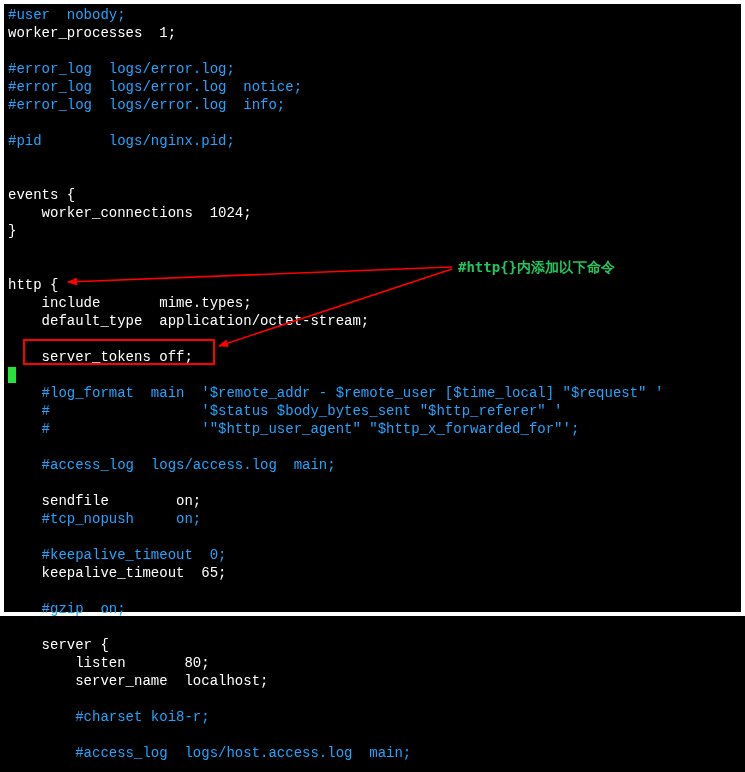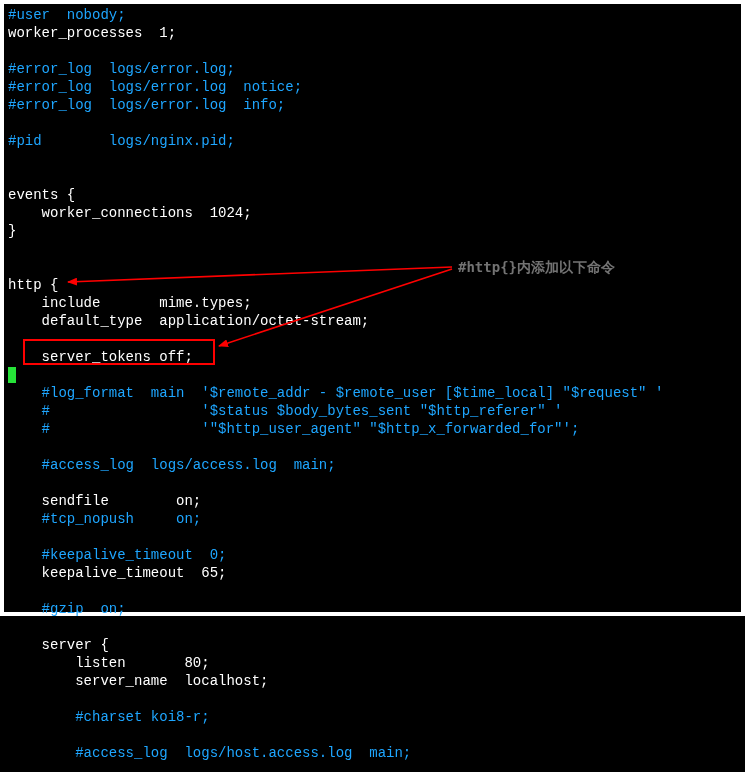--- a/index.html
+++ b/index.html
@@ -28,21 +28,21 @@
     line-height: 18px;
     white-space: pre;
     color: #fff;
   }
   .c { color: #1ea6ff; }   
   .w { color: #fff; }      
   .ann {
     position: absolute;
     font-family: Consolas, "SimSun", monospace;
     font-size: 14px;
-    color: #737373;
+    color: #22c55e;
     font-weight: bold;
     white-space: nowrap;
   }
   .cursor {
     position: absolute;
     width: 8px;
     height: 16px;
     background: #26e338;
   }
   svg.overlay {

